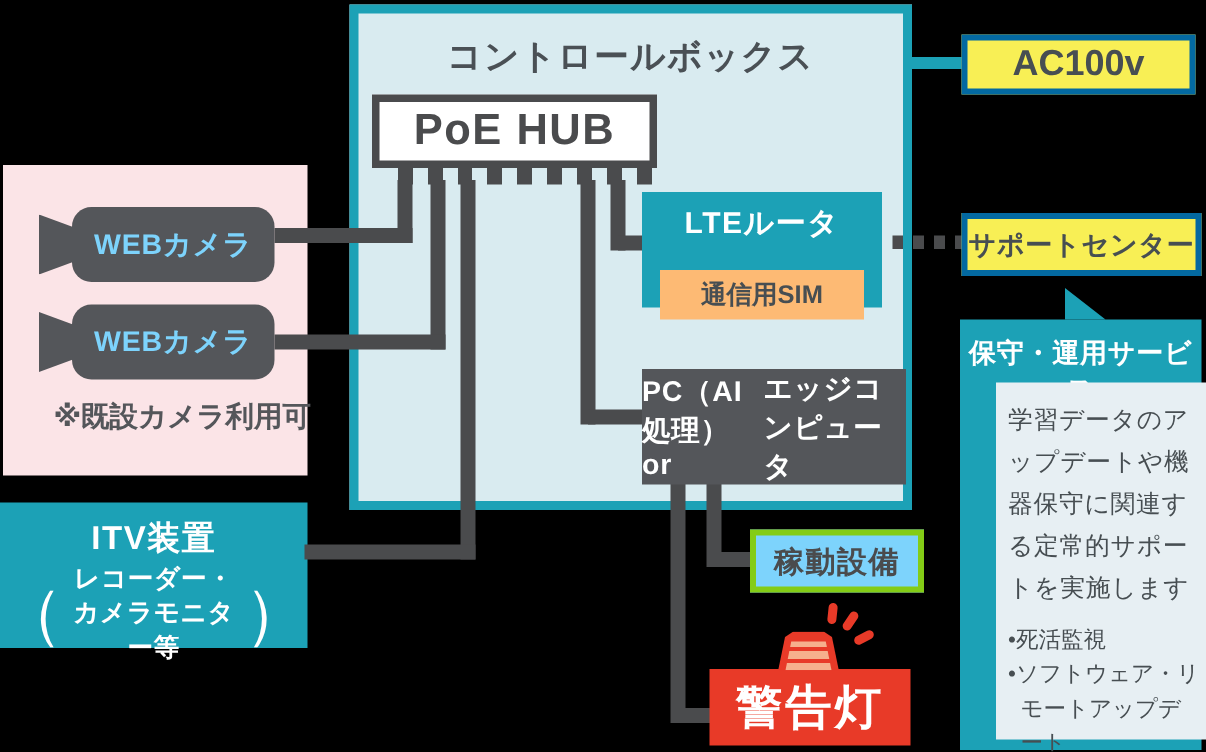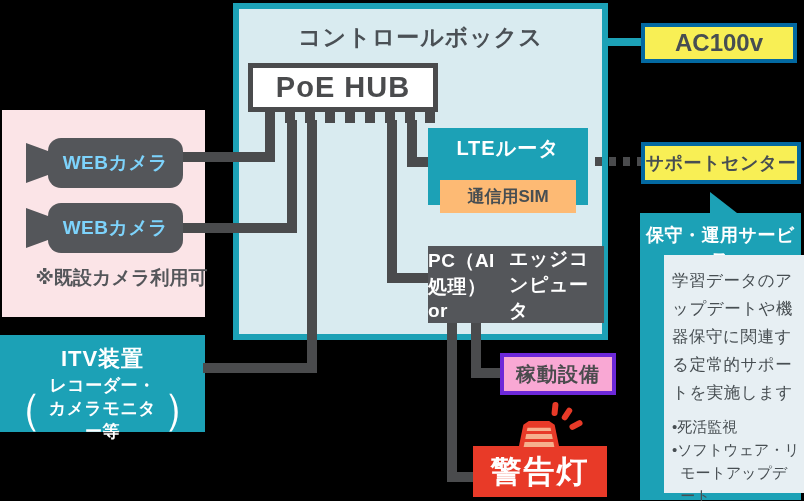--- a/index.html
+++ b/index.html
@@ -25,21 +25,21 @@
               color:#474e52;font-weight:bold;z-index:3;}
   #ac-box{left:641px;top:23px;width:156px;height:40px;font-size:24px;}
   #support-box{left:641px;top:142px;width:160px;height:42px;font-size:18px;letter-spacing:.5px;}
   #lte-box{left:428px;top:128px;width:160px;height:77px;background:#1ca1b6;z-index:3;text-align:center;}
   #lte-label{margin-top:7px;font-size:20px;font-weight:800;color:#fff;letter-spacing:1px;text-align:center;}
   #sim-box{left:12px;top:36px;width:136px;height:33px;background:#fdba74;display:flex;align-items:center;justify-content:center;
            font-size:17px;font-weight:800;color:#474e52;margin-top:16px;}
   #pc-box{left:428px;top:246px;width:176px;height:77px;background:#54565a;z-index:3;color:#fff;
           display:flex;flex-direction:row;align-items:center;justify-content:center;gap:4px;
           font-size:19px;font-weight:800;letter-spacing:.5px;}
-  #equip-box{left:500px;top:353px;width:116px;height:42px;background:#f9a8d4;border:4px solid #6d28d9;z-index:3;
+  #equip-box{left:500px;top:353px;width:116px;height:42px;background:#7dd3fc;border:4px solid #84cc16;z-index:3;
              display:flex;align-items:center;justify-content:center;font-size:20px;font-weight:800;color:#4a4b4d;letter-spacing:1px;}
   #warning-box{left:473px;top:446px;width:134px;height:51px;background:#e83a28;z-index:3;
                display:flex;align-items:center;justify-content:center;font-size:31px;font-weight:800;color:#fff;letter-spacing:2px;}
   
   #beacon{left:516px;top:421px;width:46px;height:26px;z-index:4;
           background:#e83a28;clip-path:polygon(6% 100%,16% 14%,28% 0,72% 0,84% 14%,94% 100%);}
   #beacon-inner{left:7px;top:5px;width:32px;height:21px;
           clip-path:polygon(2% 100%,14% 8%,86% 8%,98% 100%);
           background:linear-gradient(180deg,#f6b08d 0 5px,#e83a28 5px 8px,#f6b08d 8px 13px,#e83a28 13px 16px,#f6b08d 16px 100%);}
   .ray{width:6px;height:14px;background:#e83a28;border-radius:3px;z-index:4;}

